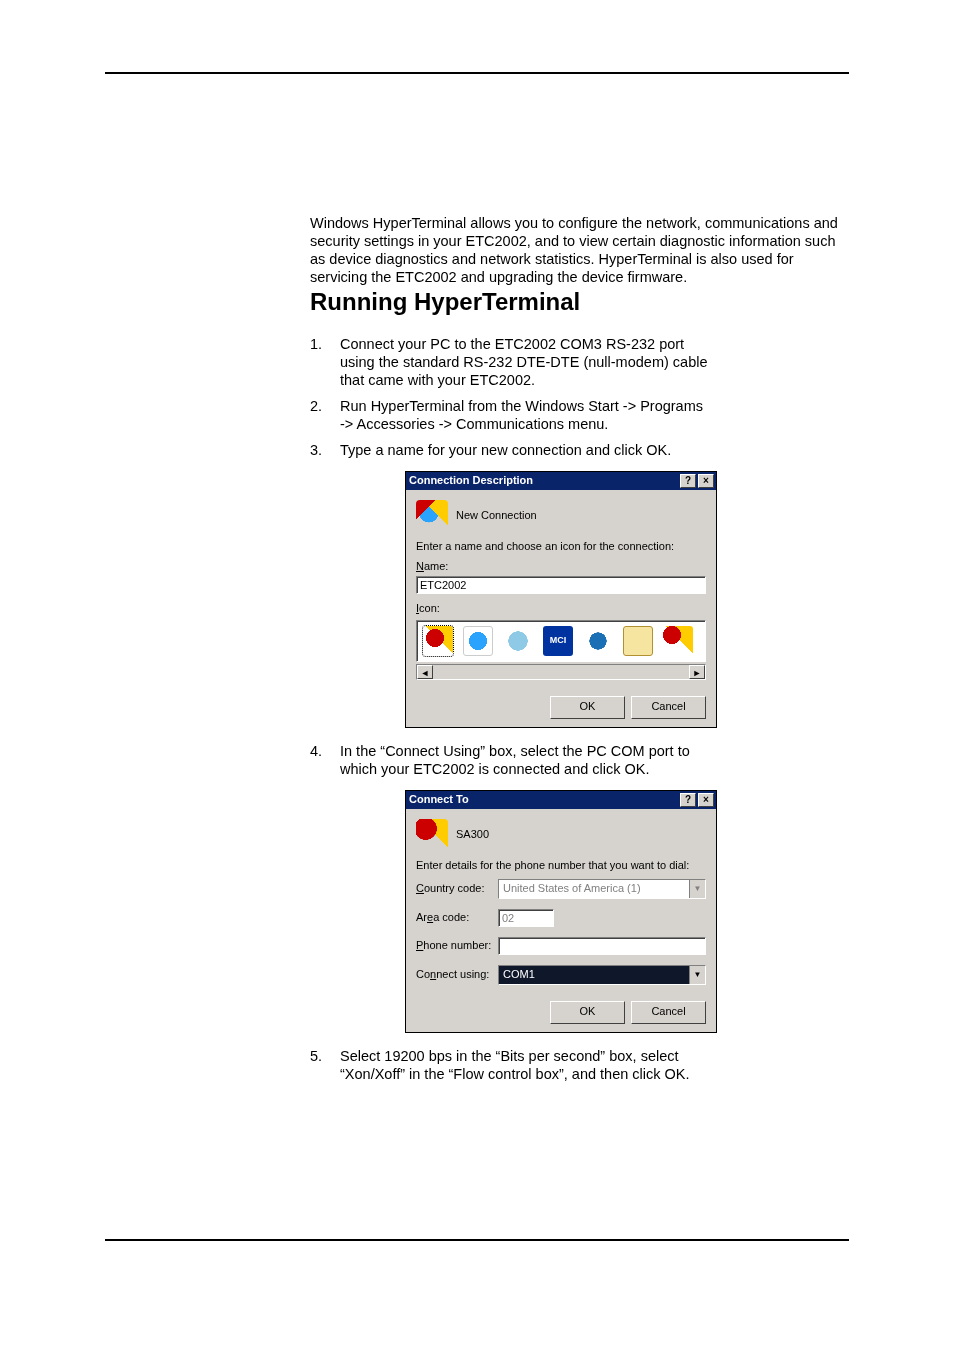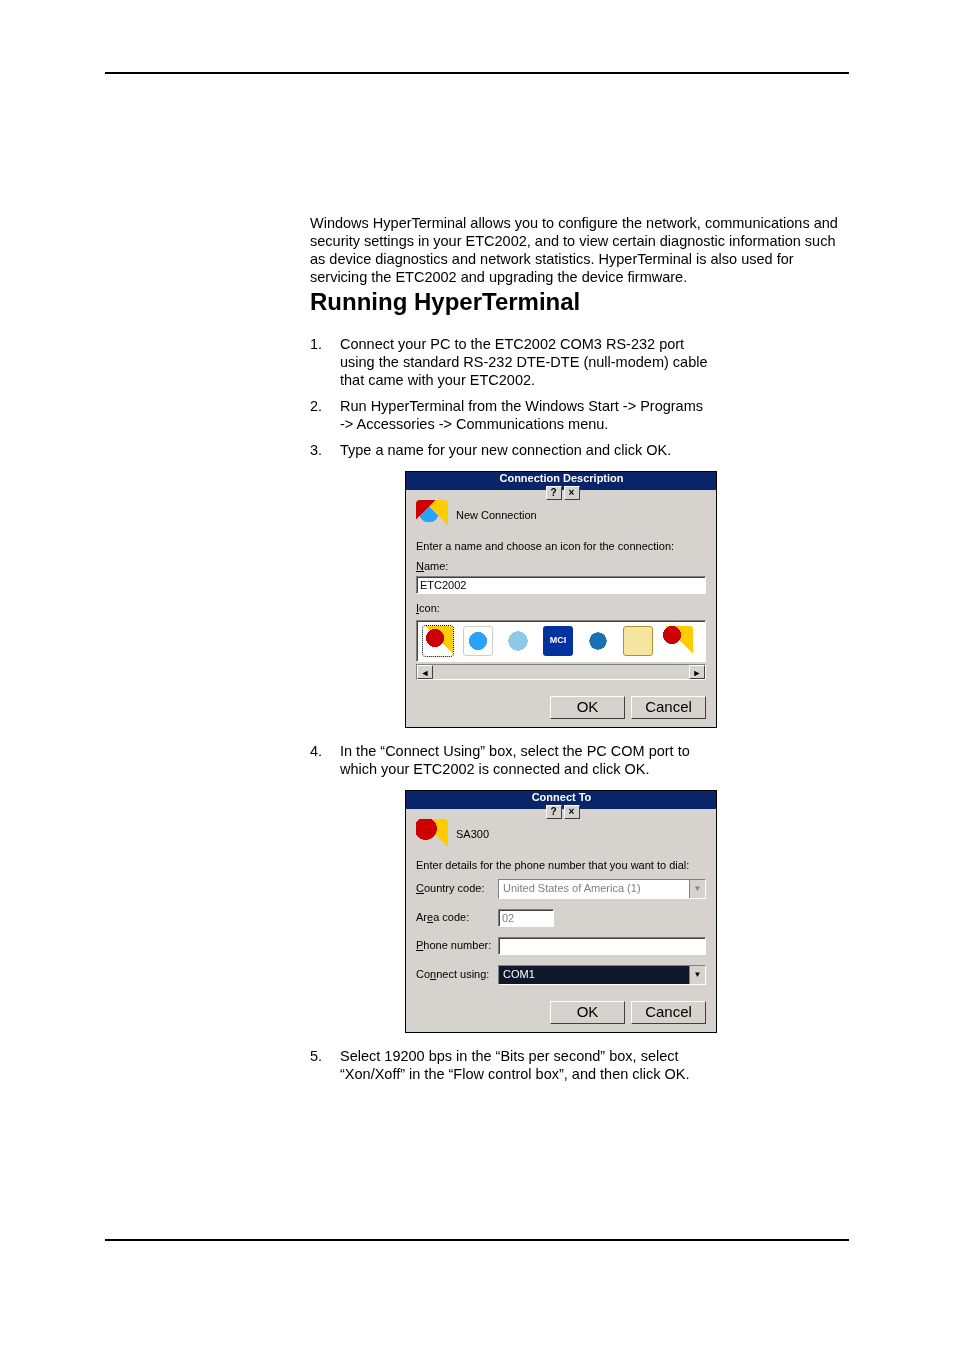--- a/index.html
+++ b/index.html
@@ -44,21 +44,20 @@
   .titlebar {
     background: #0a246a;
     color: #fff;
     display: flex;
     align-items: center;
     justify-content: space-between;
     height: 18px;
     padding: 0 2px 0 3px;
     font-weight: bold;
     font-size: 11px;
-    flex-direction: column;
   }
   .titlebar .title-text { }
   .titlebar .title-btns { display: flex; gap: 0; }
   .tb-btn {
     width: 16px; height: 14px;
     background: #d6d3ce;
     border: 1px solid #fff;
     border-right-color: #404040;
     border-bottom-color: #404040;
     margin-left: 2px;
@@ -136,21 +135,21 @@
     width: 16px; height: 100%; text-align: center; font-size: 9px; line-height: 14px;
     border: 1px solid #fff; border-right-color:#404040; border-bottom-color:#404040;
   }
   .btn-row { display: flex; justify-content: flex-end; gap: 6px; margin-top: 16px; }
   .win-btn {
     width: 75px; height: 23px;
     background: #d6d3ce;
     border: 1px solid #fff;
     border-right-color: #404040;
     border-bottom-color: #404040;
-    font-family: inherit; font-size: 15px;
+    font-family: inherit; font-size: 11px;
     display: flex; align-items: center; justify-content: center;
   }
   .form-row { display: flex; align-items: center; margin-bottom: 10px; }
   .form-row .flabel { width: 82px; }
   .form-row .fctrl { flex: 1; position: relative; }
   .combo {
     width: 100%; height: 20px; display: flex;
     border: 1px solid #808080;
     border-right-color:#fff; border-bottom-color:#fff;
     box-shadow: inset 1px 1px 0 #404040;

